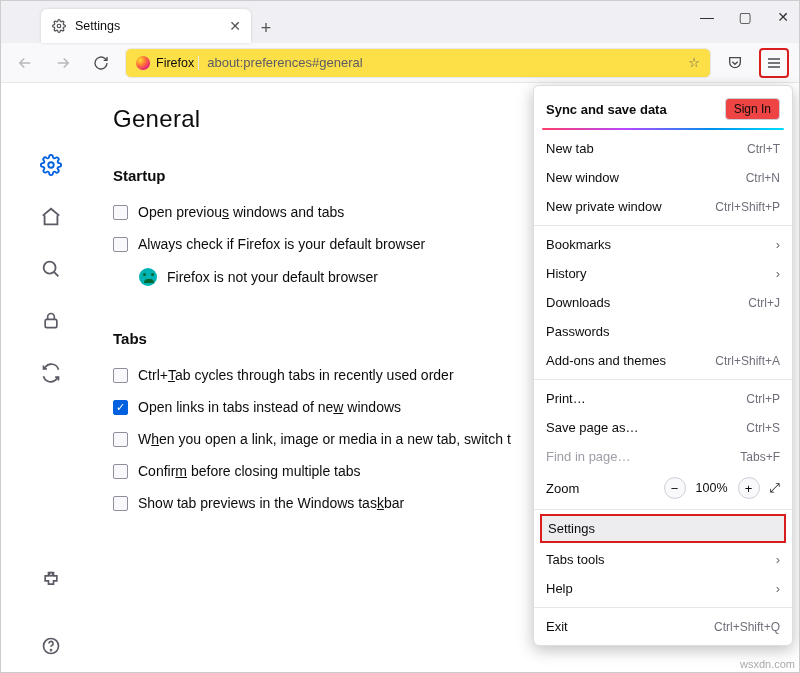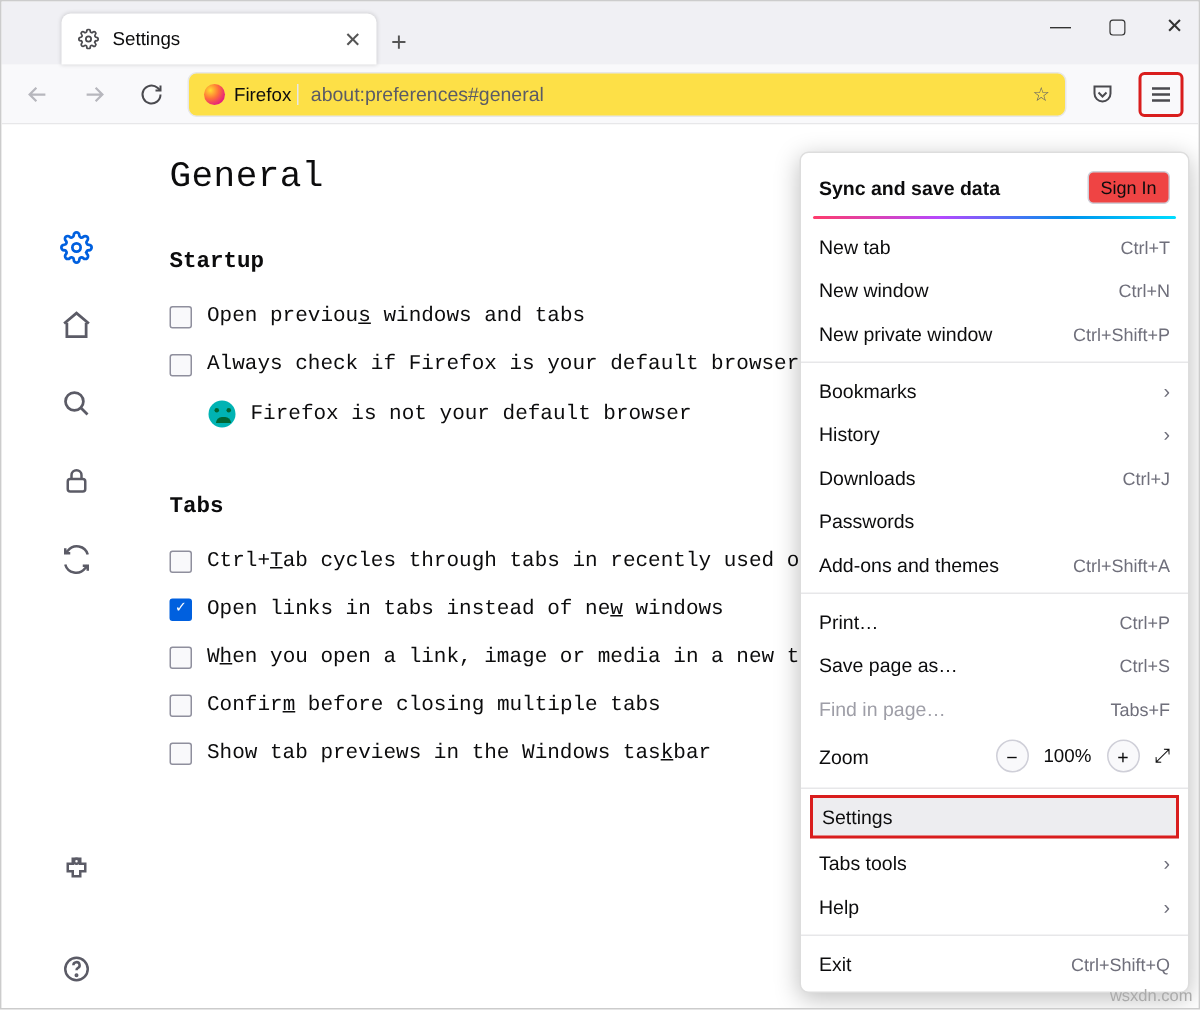--- a/index.html
+++ b/index.html
@@ -98,21 +98,20 @@
     width:24px; height:24px;
     display:flex; align-items:center; justify-content:center;
     color:#5b5b66;
   }
   .catnav .caticon.active { color:#0060df; }
   .catnav .spacer { flex:1; }
   .catnav .bottom { margin-bottom:14px; }
   .prefs {
     flex:1;
     padding: 22px 40px 0 12px;
-    font-family: Liberation Mono, monospace;
   }
   .prefs h1 { font-size:24px; font-weight:400; margin:0 0 34px 0; letter-spacing:.3px; }
   .prefs h2.group { font-size:15px; font-weight:600; margin:0 0 12px 0; }
   .check { display:flex; align-items:flex-start; gap:10px; padding:8px 0; font-size:14px; }
   .box {
     width:15px; height:15px; border:1px solid #8f8f9d; border-radius:2px;
     display:flex; align-items:center; justify-content:center;
     flex-shrink:0; margin-top:1px; background:#f9f9fb;
   }
   .box.checked { background:#0060df; border-color:#0060df; color:#fff; }
@@ -121,21 +120,21 @@
   .sadface { width:18px; height:18px; border-radius:50%; background:#00b3b3; position:relative; }
   .sadface::before, .sadface::after { content:""; position:absolute; background:#063; }
   .sadface::before { width:3px; height:3px; border-radius:50%; box-shadow:8px 0 #063; top:5px; left:4px; }
   .sadface::after { width:8px; height:3px; border-radius:0 0 6px 6px; border:1.5px solid #063; border-top:none; top:11px; left:5px; transform:rotate(180deg); }
   u { text-decoration: underline; }
 
   
   .appmenu {
     position:absolute;
     right:6px;
-    top:100px;
+    top:84px;
     width:260px;
     background:#fff;
     border-radius:6px;
     box-shadow: 0 4px 16px rgba(0,0,0,0.25);
     padding:6px 0 4px 0;
     font-size:13px;
     border:1px solid #ddd;
   }
   .appmenu .syncrow {
     display:flex; align-items:center; justify-content:space-between;

